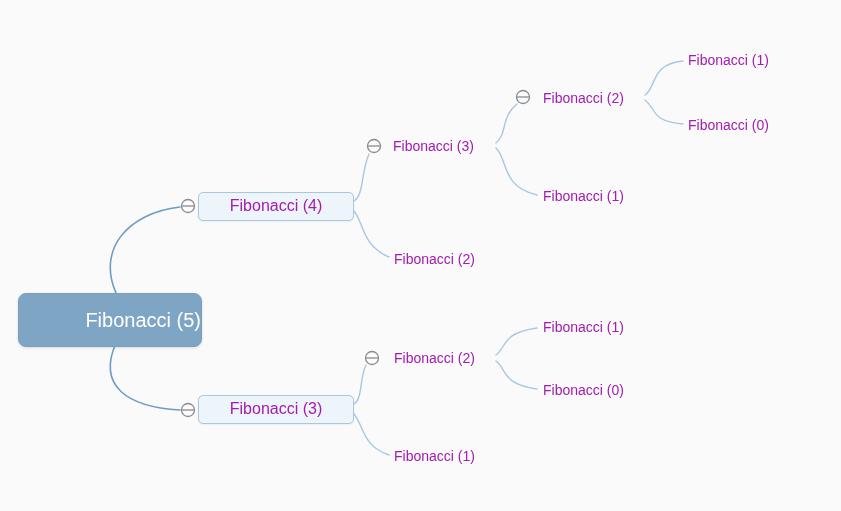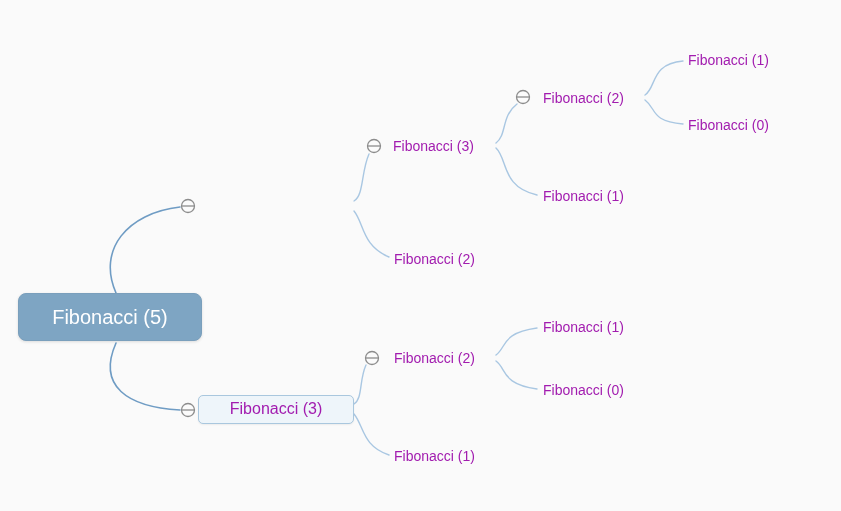--- a/index.html
+++ b/index.html
@@ -29,27 +29,30 @@
       <path d="M 354 211 C 364 223, 362 246, 389 257" class="edge light"></path>
       <path d="M 496 143 C 507 135, 501 116, 517 104" class="edge light"></path>
       <path d="M 496 148 C 508 159, 501 187, 537 195" class="edge light"></path>
       <path d="M 645 95 C 657 87, 650 64, 683 61" class="edge light"></path>
       <path d="M 645 100 C 657 109, 650 121, 683 124" class="edge light"></path>
       <path d="M 354 404 C 363 398, 359 380, 366 365" class="edge light"></path>
       <path d="M 354 414 C 364 426, 362 446, 389 455" class="edge light"></path>
       <path d="M 496 355 C 507 347, 501 333, 537 328" class="edge light"></path>
       <path d="M 496 361 C 507 369, 501 384, 537 389" class="edge light"></path>
     </svg>
-<div class="node root" style="left: 18px; top: 293px; width: 184px; height: 48px;">
+<div class="node root" style="left: 18px; top: 293px; width: 184px; height: 54px; justify-content: flex-end;">
       <span>Fibonacci (5)</span>
     </div>
     <svg class="collapse-icon" viewBox="0 0 16 16" style="left: 180px; top: 198px;">
       <circle cx="8" cy="8" r="6.5" fill="#fbfbfb" stroke="#8c8c8c" stroke-width="1.3"></circle>
       <line x1="1.5" y1="8" x2="14.5" y2="8" stroke="#8c8c8c" stroke-width="1.3"></line>
     </svg>
+    <div class="node box" style="left: 198px; top: 191.5px; width: 156px; height: 29px;">
+      <span>Fibonacci (4)</span>
+    </div>
     <svg class="collapse-icon" viewBox="0 0 16 16" style="left: 180px; top: 402px;">
       <circle cx="8" cy="8" r="6.5" fill="#fbfbfb" stroke="#8c8c8c" stroke-width="1.3"></circle>
       <line x1="1.5" y1="8" x2="14.5" y2="8" stroke="#8c8c8c" stroke-width="1.3"></line>
     </svg>
     <div class="node box" style="left: 198px; top: 394.5px; width: 156px; height: 29px;">
       <span>Fibonacci (3)</span>
     </div>
     <svg class="collapse-icon" viewBox="0 0 16 16" style="left: 366px; top: 138px;">
       <circle cx="8" cy="8" r="6.5" fill="#fbfbfb" stroke="#8c8c8c" stroke-width="1.3"></circle>
       <line x1="1.5" y1="8" x2="14.5" y2="8" stroke="#8c8c8c" stroke-width="1.3"></line>

